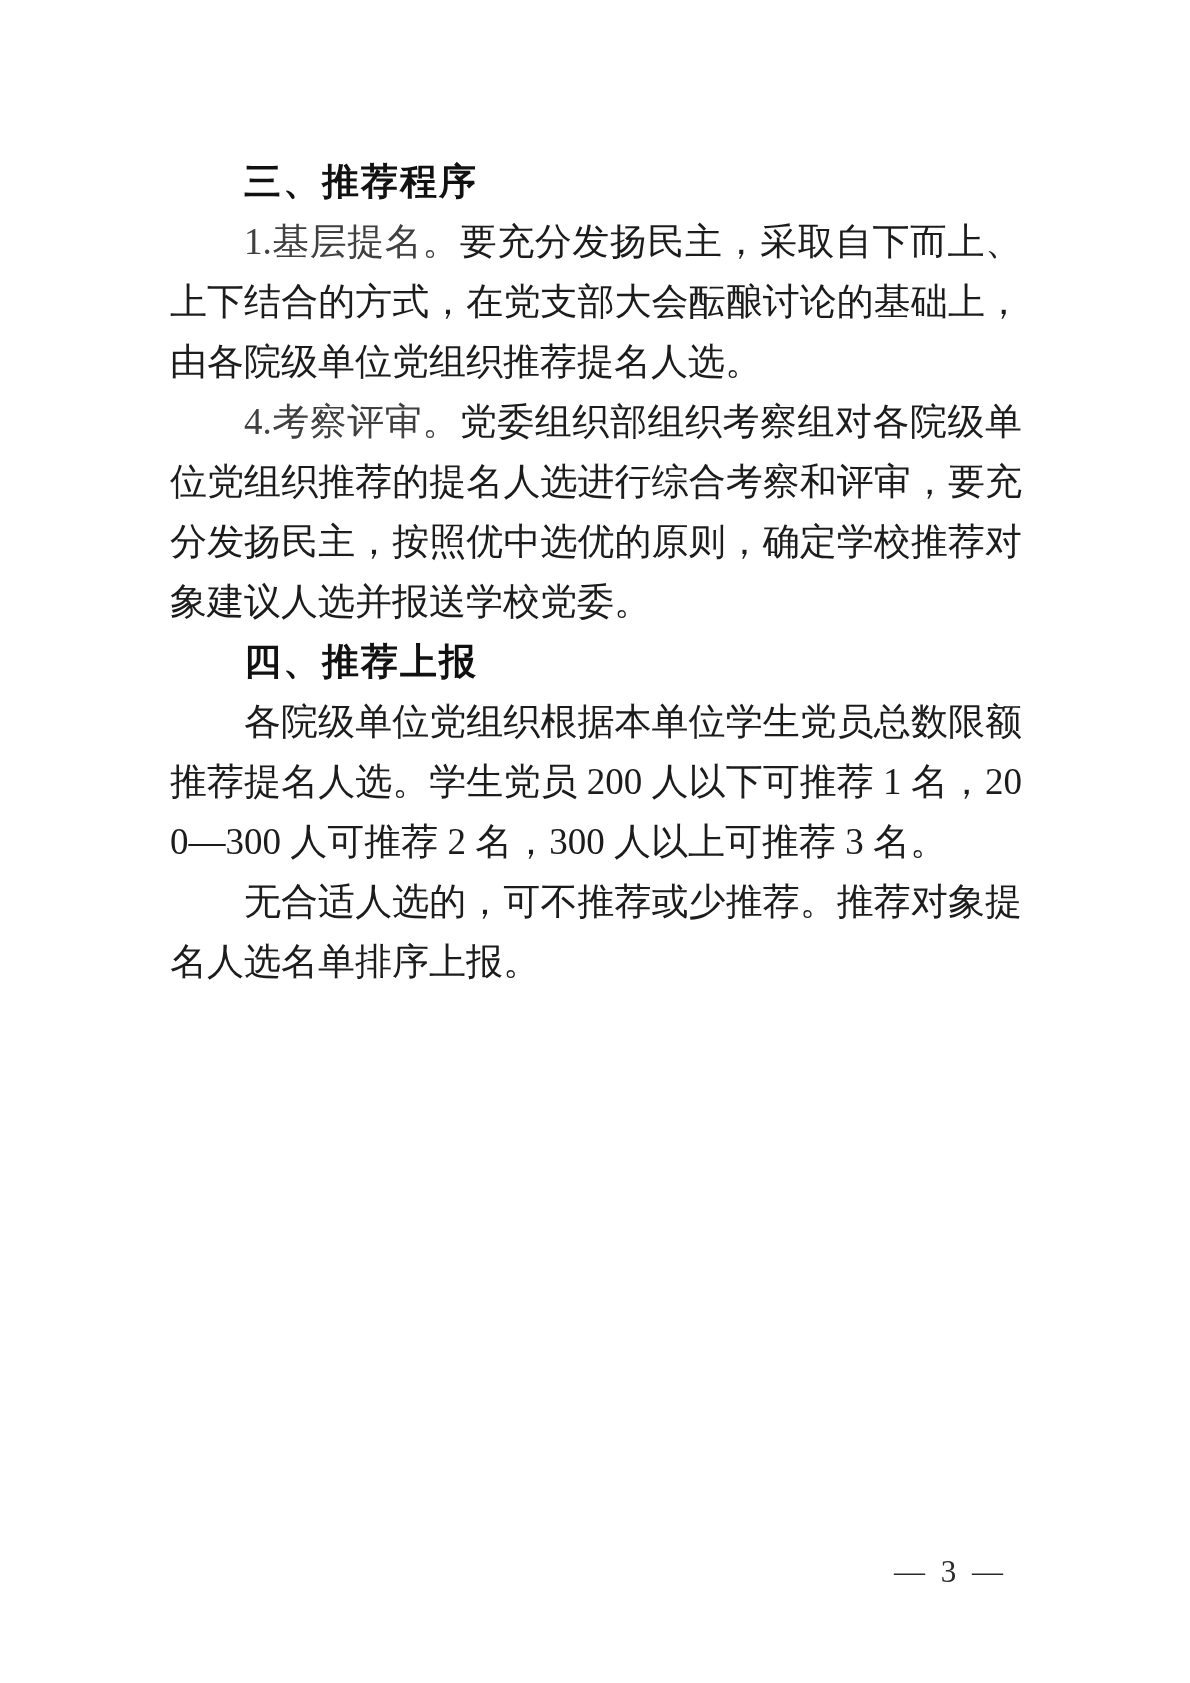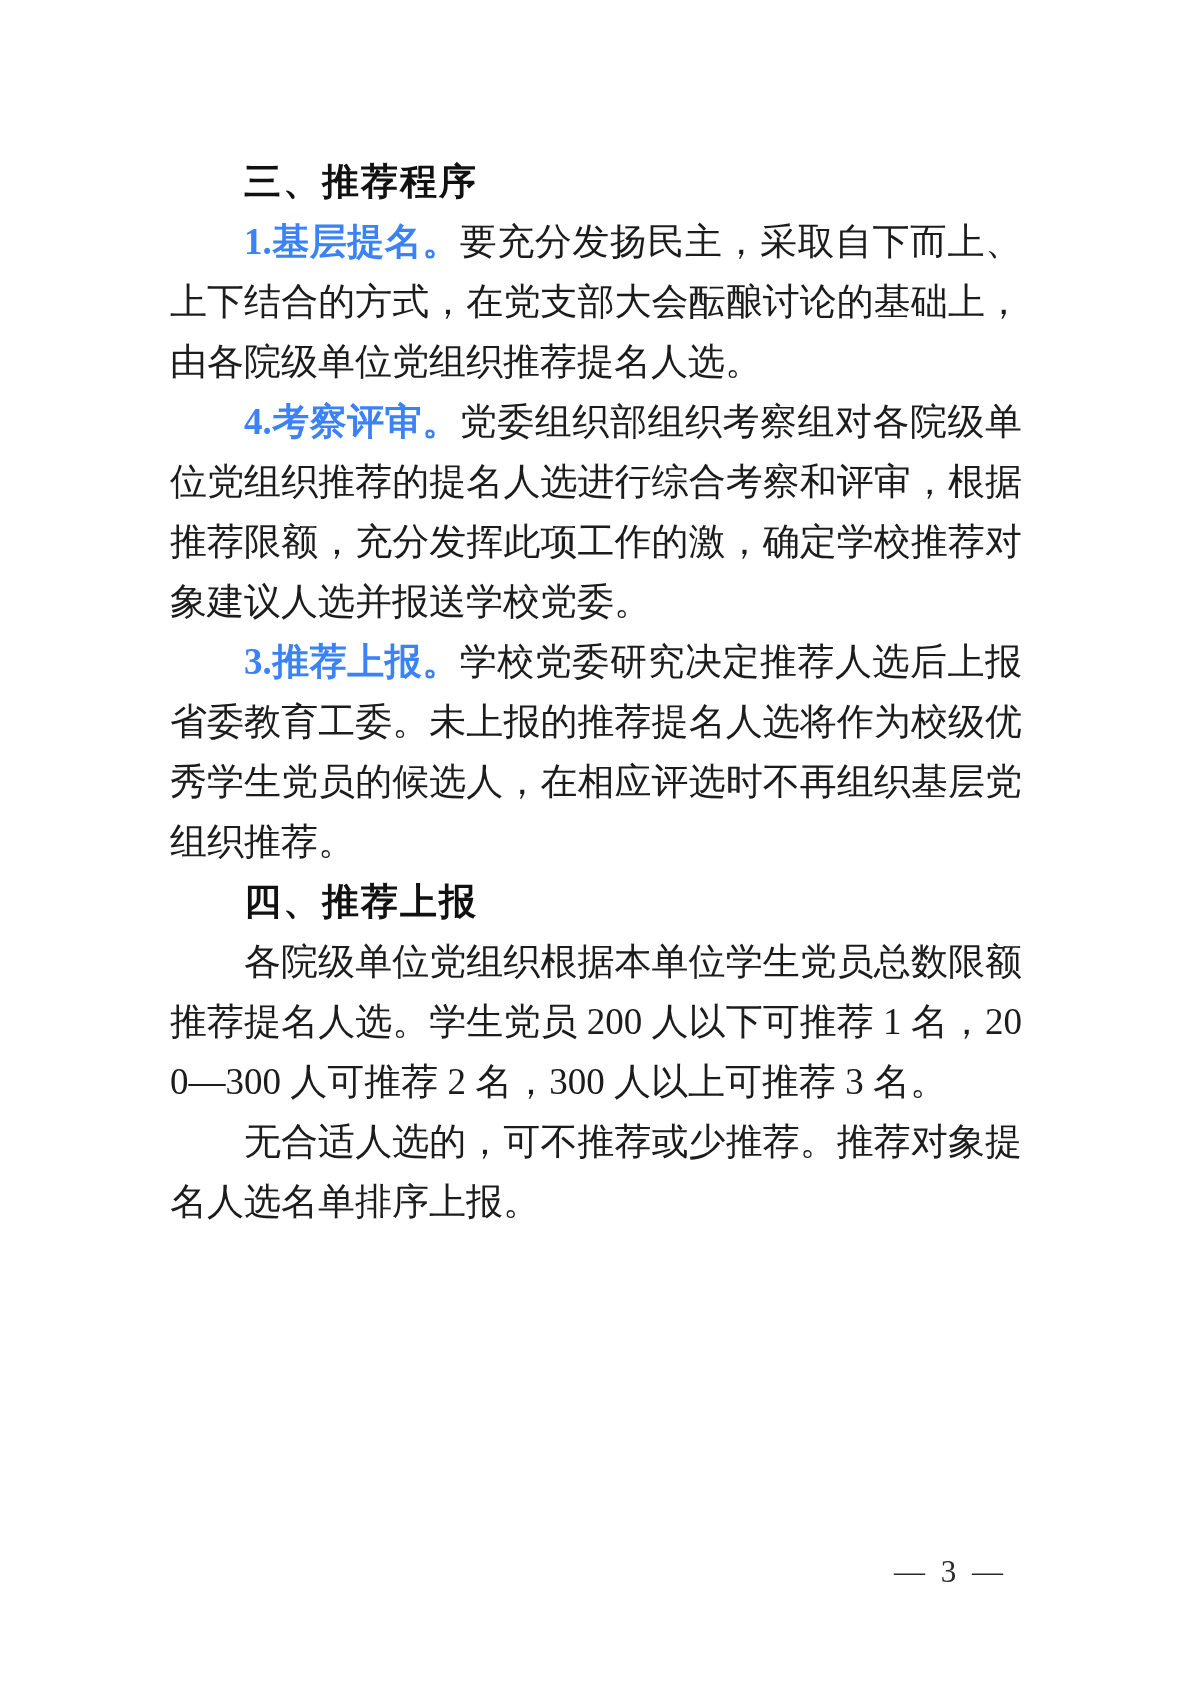--- a/index.html
+++ b/index.html
@@ -36,22 +36,22 @@
     margin: 0;
     font-size: 37px;
     line-height: 60px;
     text-indent: 2em;
     text-align: justify;
     text-justify: inter-character;
     word-break: break-all;
     color: #1c1c1c;
   }
   .lead {
-    font-weight: 700;
-    color: #3b82f6;
+    font-weight: 400;
+    color: #404040;
   }
   .page-number {
     position: absolute;
     top: 1552px;
     right: 183px;
     font-size: 31px;
     line-height: 40px;
     letter-spacing: 4px;
     color: #2a2a2a;
     font-family: "Liberation Serif", serif;
@@ -60,23 +60,22 @@
 </head>
 <body>
 
 <div class="page">
   <div class="content">
 
     <h2>三、推荐程序</h2>
 
     <p><span class="lead">1.基层提名。</span><span>要充分发扬民主，采取自下而上、上下结合的方式，在党支部大会酝酿讨论的基础上，由各院级单位党组织推荐提名人选。</span></p>
 
-    <p><span class="lead">4.考察评审。</span><span>党委组织部组织考察组对各院级单位党组织推荐的提名人选进行综合考察和评审，根据推荐限额，充分发挥此项工作的激，确定学校推荐对象建议人选并报送学校党委。</span></p>
+    <p><span class="lead">4.考察评审。</span><span>党委组织部组织考察组对各院级单位党组织推荐的提名人选进行综合考察和评审，要充分发扬民主，按照优中选优的原则，确定学校推荐对象建议人选并报送学校党委。</span></p>
 
-    <p><span class="lead">3.推荐上报。</span><span>学校党委研究决定推荐人选后上报省委教育工委。未上报的推荐提名人选将作为校级优秀学生党员的候选人，在相应评选时不再组织基层党组织推荐。</span></p>
 
     <h2>四、推荐上报</h2>
 
     <p><span>各院级单位党组织根据本单位学生党员总数限额推荐提名人选。学生党员 200 人以下可推荐 1 名，200—300 人可推荐 2 名，300 人以上可推荐 3 名。</span></p>
 
     <p><span>无合适人选的，可不推荐或少推荐。推荐对象提名人选名单排序上报。</span></p>
 
 
 
   </div>

